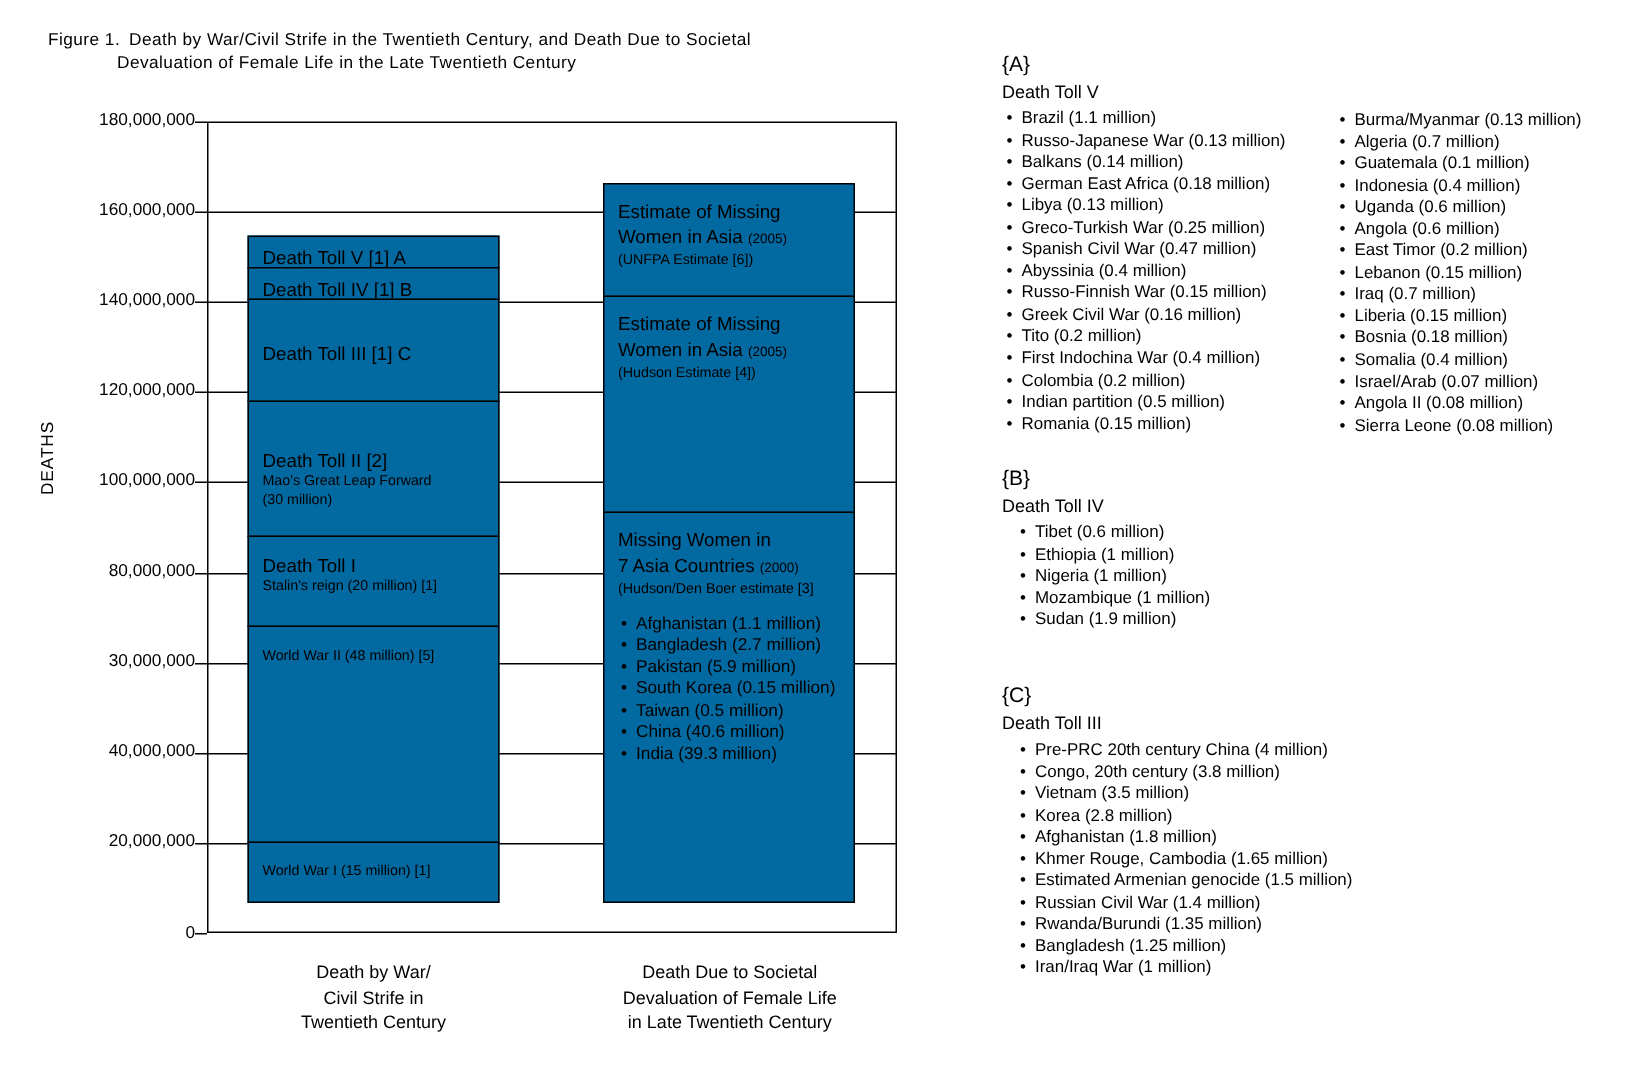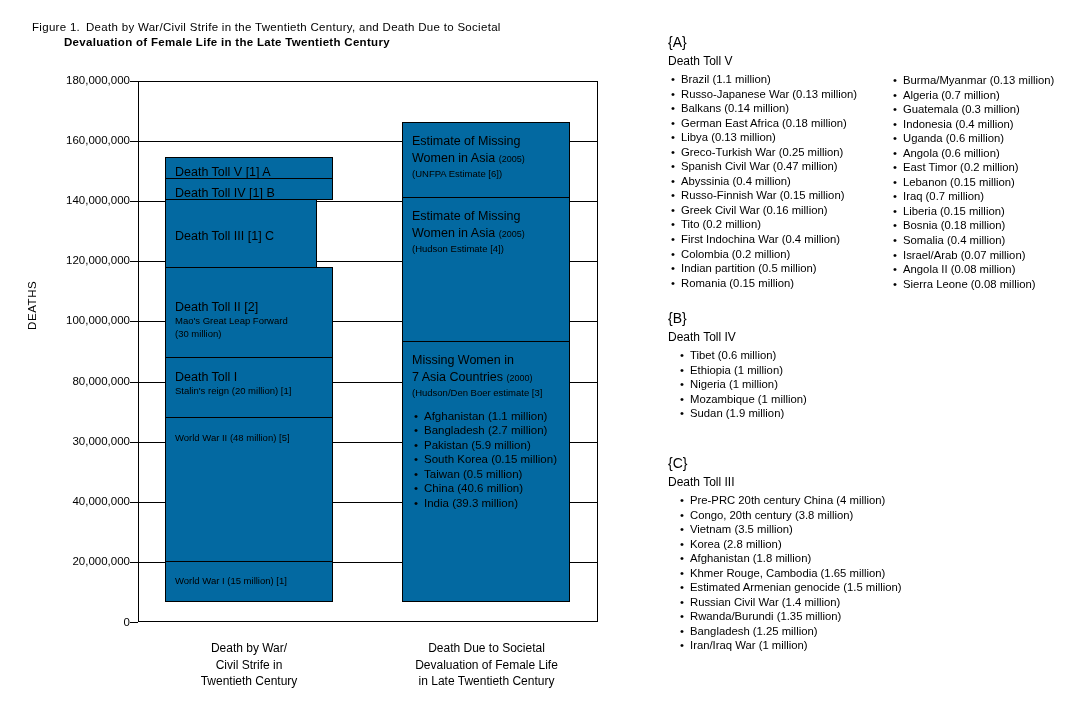--- a/index.html
+++ b/index.html
@@ -4,21 +4,21 @@
 <style>
   html,body{margin:0;padding:0;}
   body{
     width:1088px;height:719px;background:#ffffff;
     font-family:"Liberation Sans", sans-serif;
     color:#000;overflow:hidden;position:relative;
   }
   
   #caption{position:absolute;left:32px;top:20px;width:600px;font-size:11.5px;line-height:15px;letter-spacing:.3px;}
   #caption .cap-lead{display:inline-block;width:54px;}
-  #caption .cap-l2{display:block;margin-left:32px;font-weight:bold;}
+  #caption .cap-l2{display:block;margin-left:46px;}
 
   
   #chart{position:absolute;left:0;top:0;width:640px;height:719px;}
   #plotframe{position:absolute;left:138px;top:81px;width:460px;height:541px;border:1.4px solid #000;box-sizing:border-box;background:#fff;}
   .gridline{position:absolute;left:138px;width:460px;height:0;border-top:1.1px solid #000;}
   .tick{position:absolute;width:8px;height:0;border-top:1.1px solid #000;left:130px;}
   .ylabel{position:absolute;right:0;width:96px;text-align:right;font-size:11.5px;line-height:11.5px;}
   #ylabels{position:absolute;left:24px;top:0;width:106px;height:586px;}
   #deaths-axis{position:absolute;left:26px;top:330px;font-size:11.5px;letter-spacing:.6px;
       transform:rotate(-90deg);transform-origin:left top;white-space:nowrap;}
@@ -98,21 +98,21 @@
   <div class="gridline" style="top:562px"></div>
 
   <div class="bar" id="bar1" style="left:165px;top:81px;width:168px;height:541px;">
 
     <div class="seg" style="left:0;top:76px;width:168px;height:22px;">
       <div class="t1">Death Toll V [1] A</div>
     </div>
     <div class="seg" style="left:0;top:97px;width:168px;height:22px;">
       <div class="t1">Death Toll IV [1] B</div>
     </div>
-    <div class="seg" style="left:0;top:118px;width:152px;height:69px;padding-top:28px;">
+    <div class="seg" style="left:0;top:118px;width:168px;height:69px;padding-top:28px;">
       <div class="t1">Death Toll III [1] C</div>
     </div>
     <div class="seg" style="left:0;top:186px;width:168px;height:91px;padding-top:31px;">
       <div class="t1">Death Toll II [2]</div>
       <div class="t2">Mao's Great Leap Forward</div>
       <div class="t2">(30 million)</div>
     </div>
     <div class="seg" style="left:0;top:276px;width:168px;height:61px;padding-top:11px;">
       <div class="t1">Death Toll I</div>
       <div class="t2">Stalin's reign (20 million) [1]</div>
@@ -183,21 +183,21 @@
         <li>Greek Civil War (0.16 million)</li>
         <li>Tito (0.2 million)</li>
         <li>First Indochina War (0.4 million)</li>
         <li>Colombia (0.2 million)</li>
         <li>Indian partition (0.5 million)</li>
         <li>Romania (0.15 million)</li>
       </ul>
       <ul class="col2">
         <li>Burma/Myanmar (0.13 million)</li>
         <li>Algeria (0.7 million)</li>
-        <li>Guatemala (0.3 million)</li>
+        <li>Guatemala (0.1 million)</li>
         <li>Indonesia (0.4 million)</li>
         <li>Uganda (0.6 million)</li>
         <li>Angola (0.6 million)</li>
         <li>East Timor (0.2 million)</li>
         <li>Lebanon (0.15 million)</li>
         <li>Iraq (0.7 million)</li>
         <li>Liberia (0.15 million)</li>
         <li>Bosnia (0.18 million)</li>
         <li>Somalia (0.4 million)</li>
         <li>Israel/Arab (0.07 million)</li>

